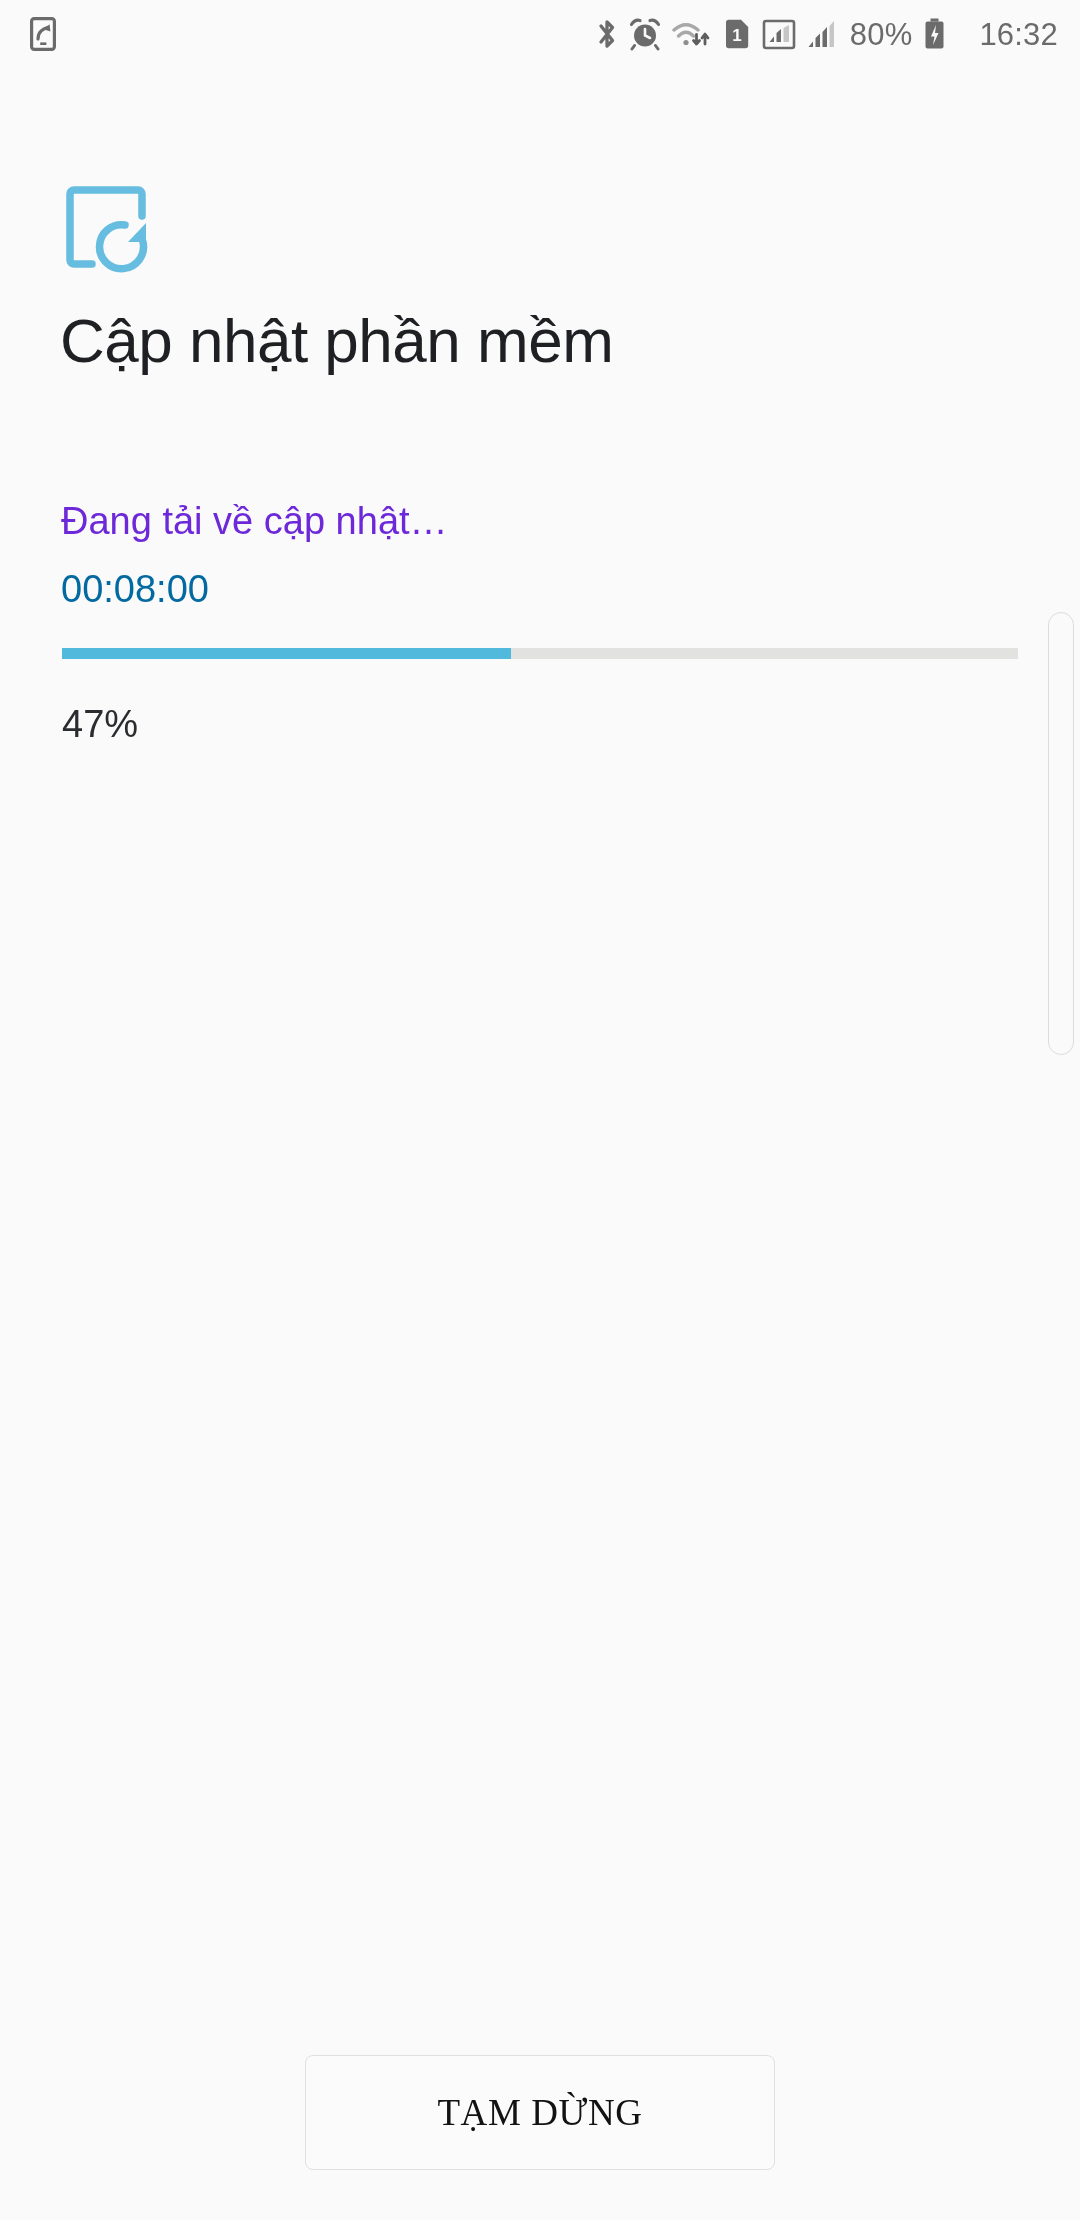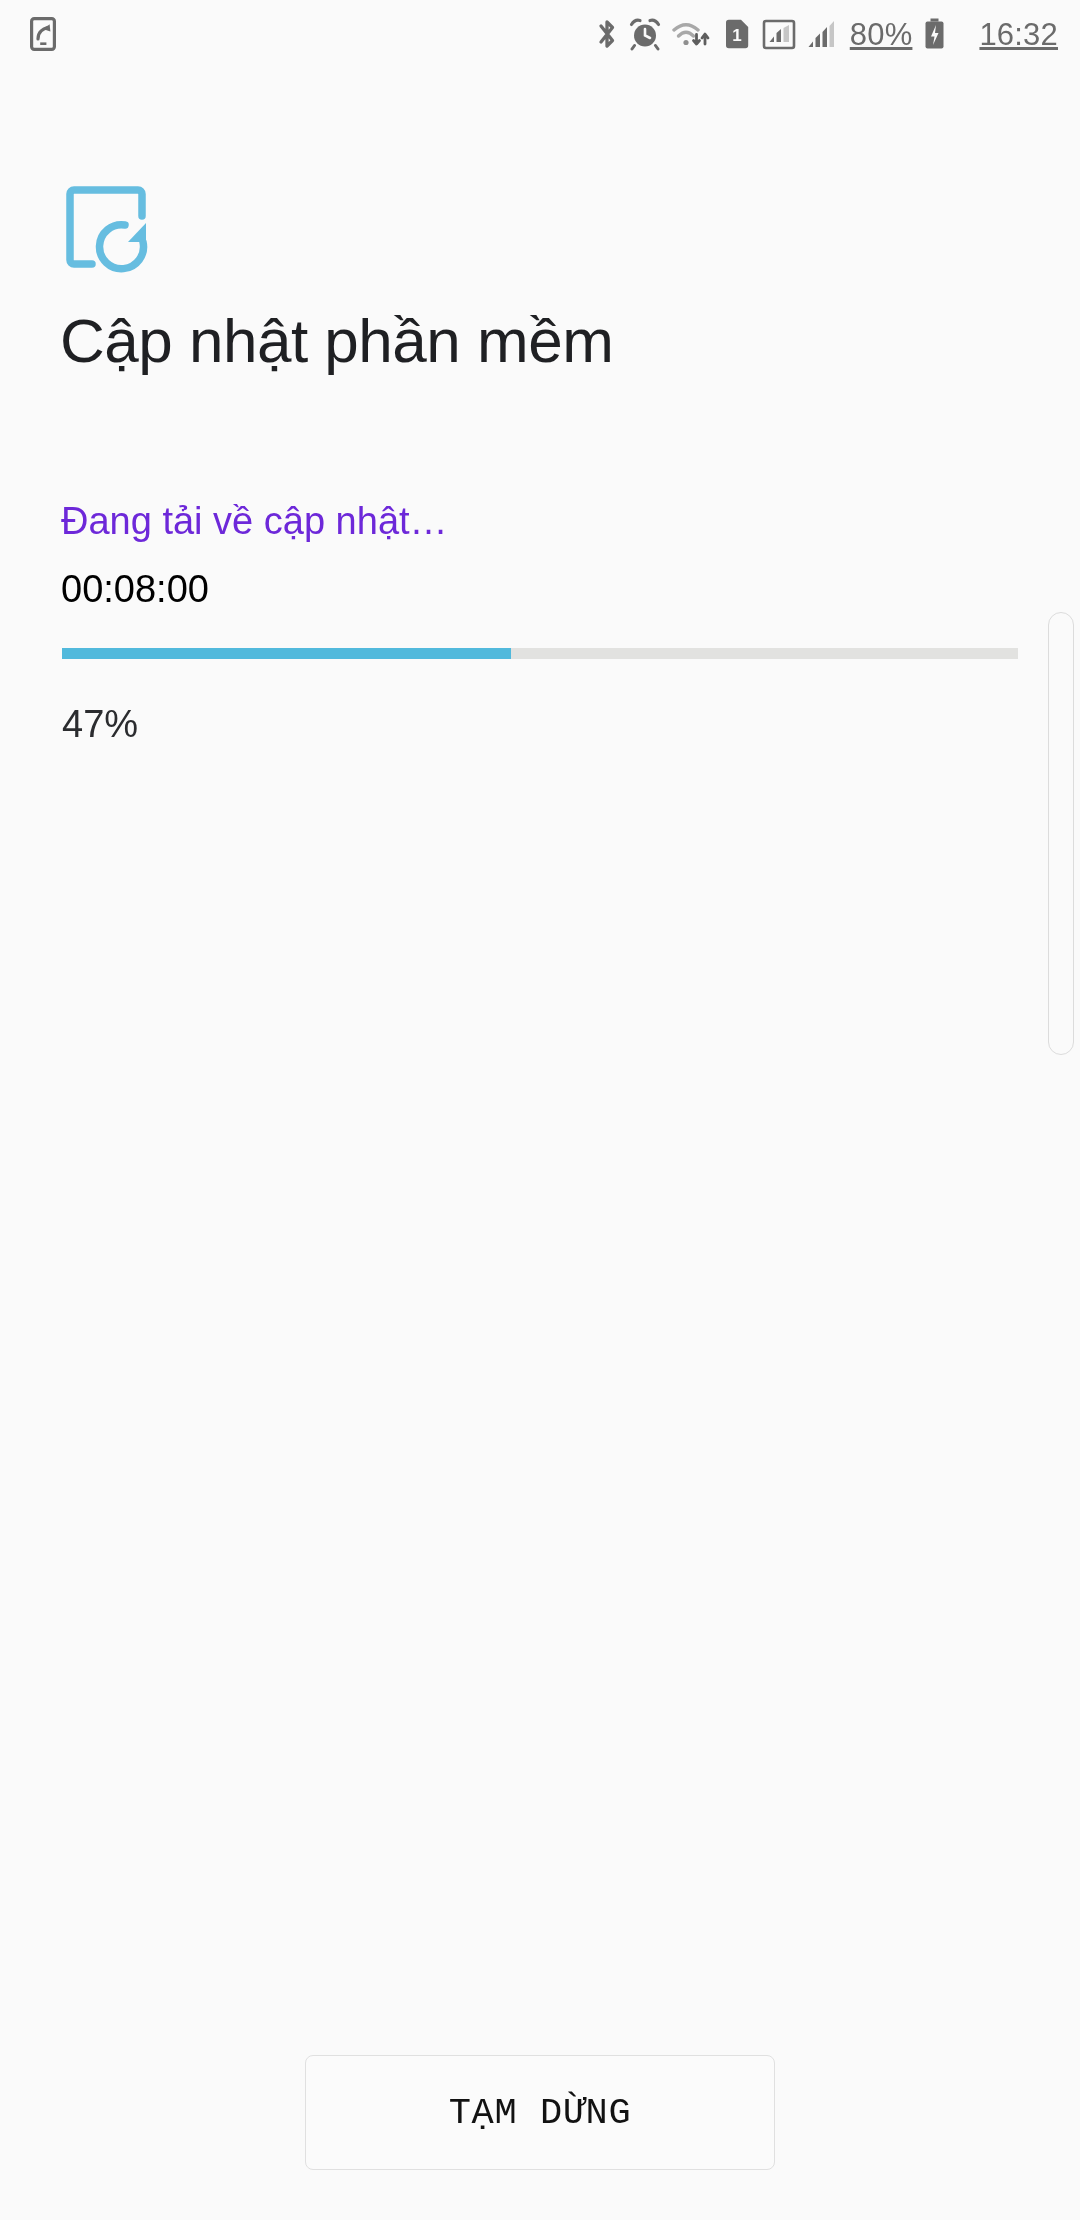--- a/index.html
+++ b/index.html
@@ -43,21 +43,20 @@
   .sb-icon {
     display: block;
     fill: #6b6b6b;
   }
   .status-text {
     color: #6b6b6b;
     font-size: 31px;
     letter-spacing: 0.2px;
     line-height: 1;
     white-space: nowrap;
-    text-decoration: underline;
   }
   .sb-time { margin-left: 22px; }
 
   
   .app-icon {
     position: absolute;
     left: 62px;
     top: 182px;
     width: 92px;
     height: 92px;
@@ -84,21 +83,21 @@
     font-size: 38px;
     color: #6d28d9;
     line-height: 1.25;
     white-space: nowrap;
   }
   .elapsed-time {
     position: absolute;
     left: 61px;
     top: 566px;
     font-size: 38px;
-    color: #000000;
+    color: #0369a1;
     line-height: 1.25;
     white-space: nowrap;
   }
 
   
   .progress-track {
     position: absolute;
     left: 62px;
     top: 648px;
     width: 956px;
@@ -146,21 +145,21 @@
   .pause-button {
     position: absolute;
     left: 305px;
     top: 2055px;
     width: 470px;
     height: 115px;
     border: 1px solid #e0e0e0;
     border-radius: 8px;
     background: #fbfbfb;
     color: #121212;
-    font-family: Liberation Mono, monospace;
+    font-family: Liberation Serif, serif;
     font-size: 37px;
     letter-spacing: 0.6px;
     display: flex;
     align-items: center;
     justify-content: center;
     cursor: pointer;
   }
 </style>
 </head>
 <body>

